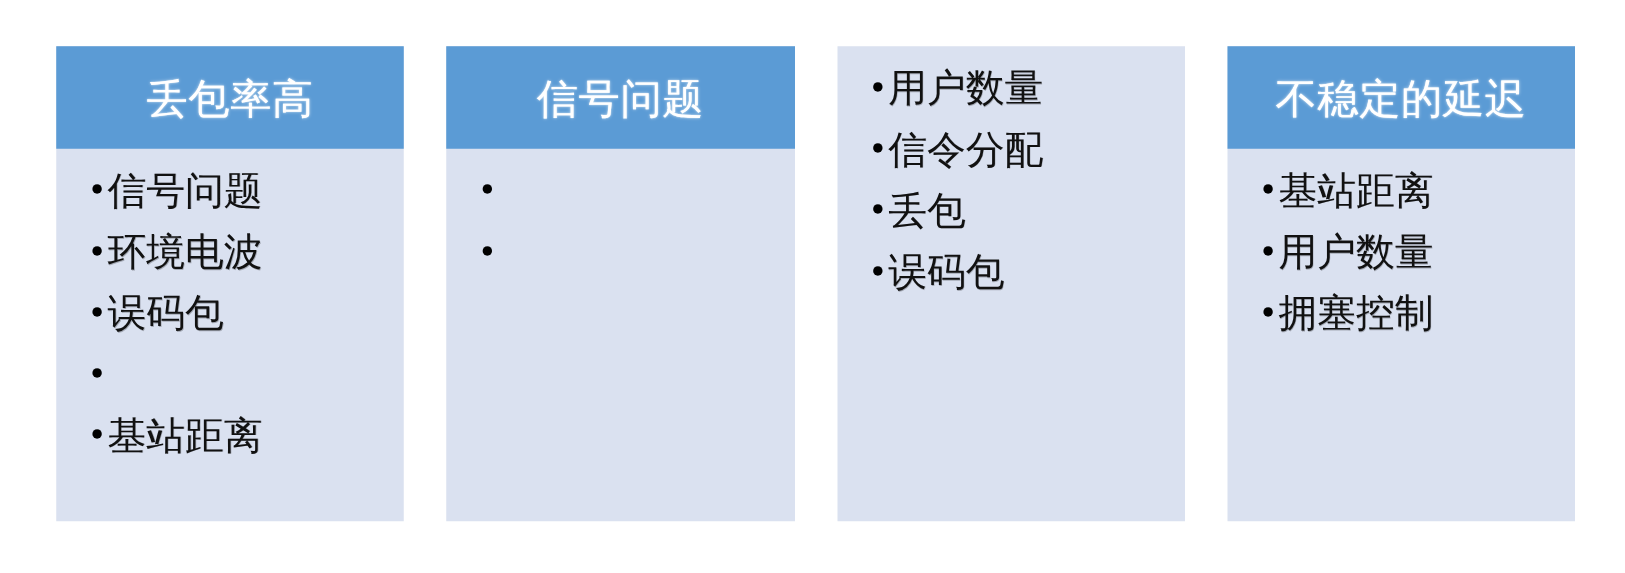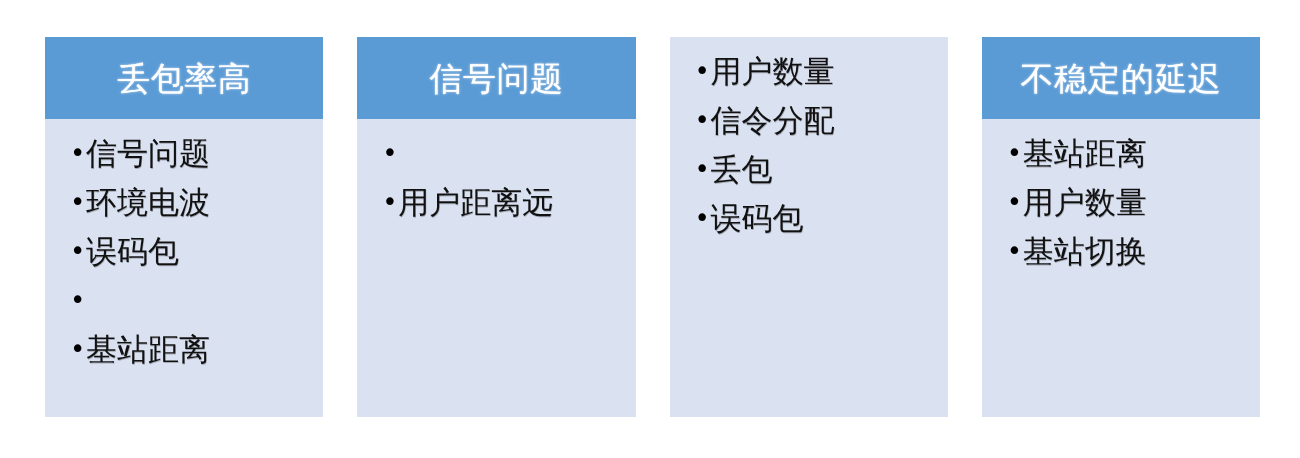--- a/index.html
+++ b/index.html
@@ -136,21 +136,20 @@
       <div class="col-header">
         <span class="col-header-text">信号问题</span>
       </div>
       <div class="col-body">
         <ul class="bullet-list">
           <li class="bullet-item">
             <span class="bullet-dot">•</span>
           </li>
           <li class="bullet-item">
             <span class="bullet-dot">•</span>
-            <span class="bullet-label">用户距离远</span>
           </li>
         </ul>
       </div>
     </div>
 
     <div class="column">
       <div class="col-body">
         <ul class="bullet-list">
           <li class="bullet-item">
             <span class="bullet-dot">•</span>
@@ -181,20 +180,20 @@
           <li class="bullet-item">
             <span class="bullet-dot">•</span>
             <span class="bullet-label">基站距离</span>
           </li>
           <li class="bullet-item">
             <span class="bullet-dot">•</span>
             <span class="bullet-label">用户数量</span>
           </li>
           <li class="bullet-item">
             <span class="bullet-dot">•</span>
-            <span class="bullet-label">基站切换</span>
+            <span class="bullet-label">拥塞控制</span>
           </li>
         </ul>
       </div>
     </div>
 
   </div>
 </div>
 
 </body></html>

